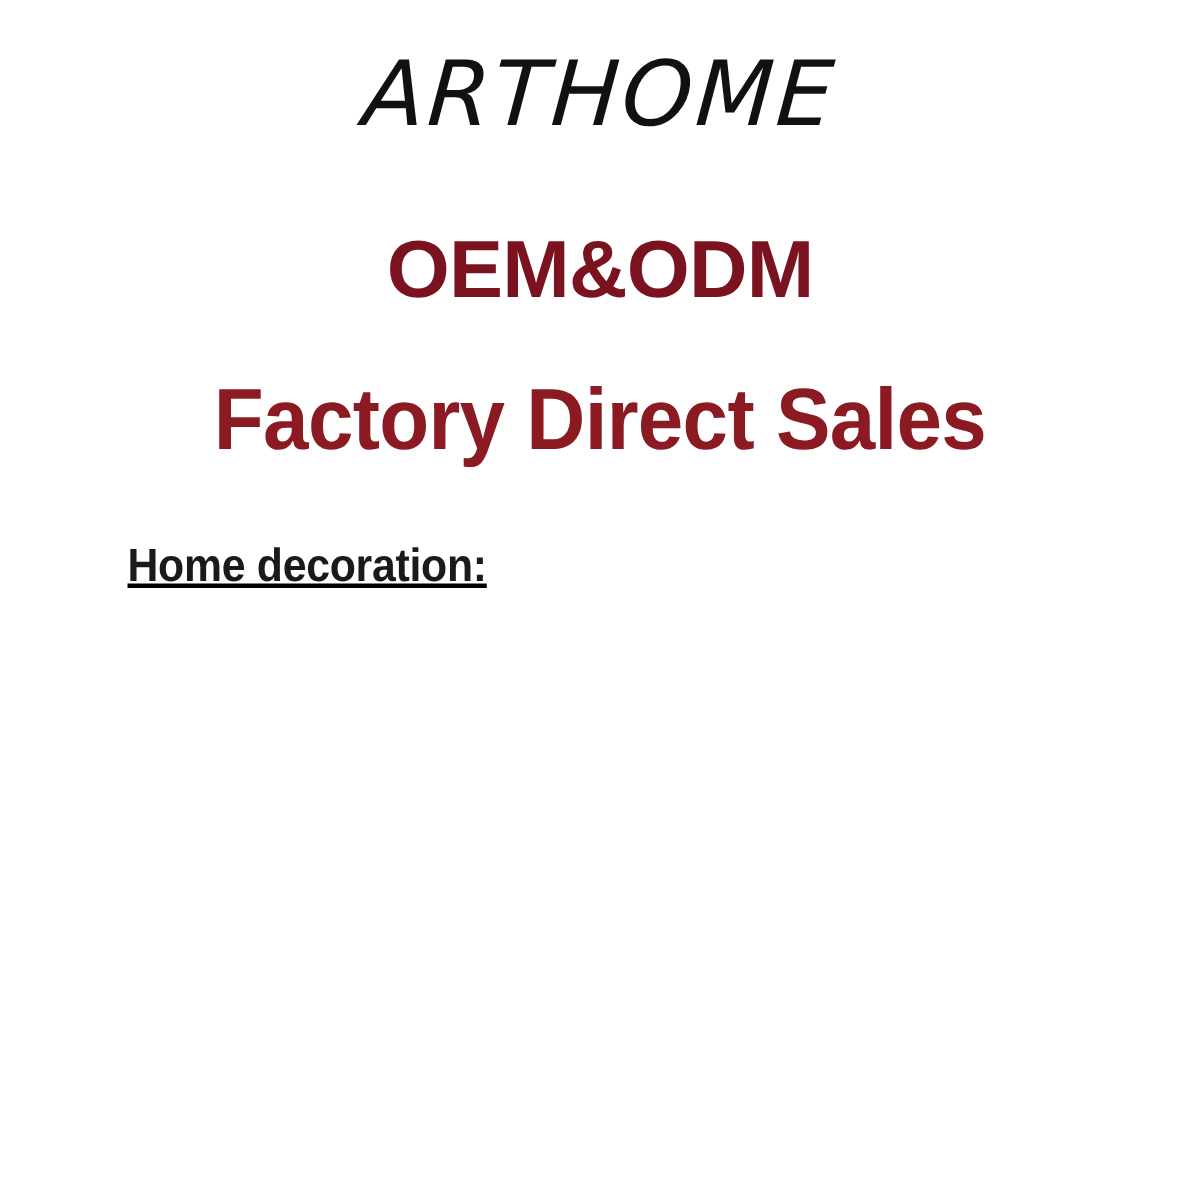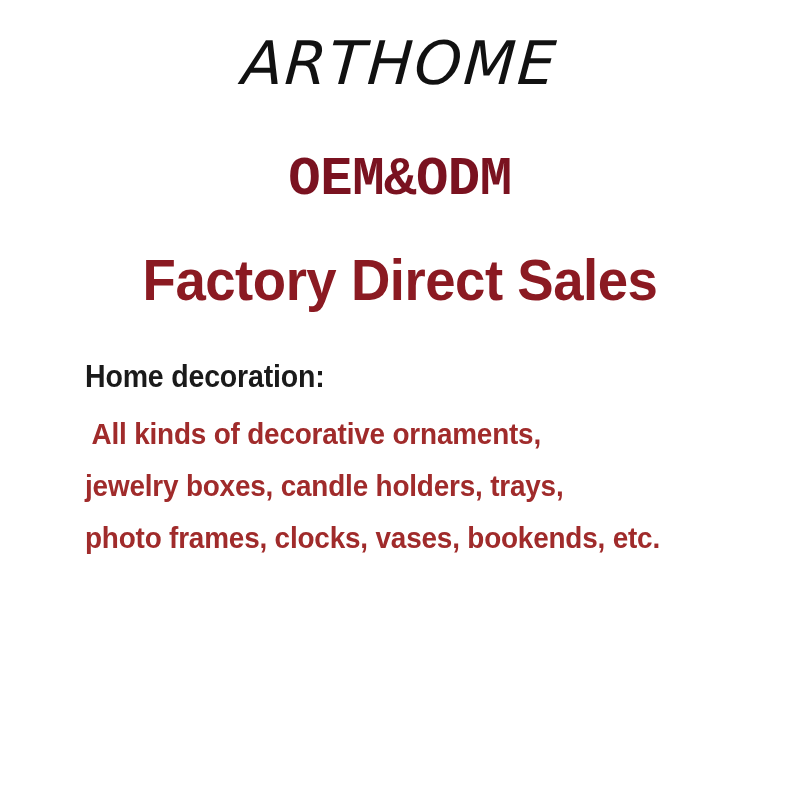--- a/index.html
+++ b/index.html
@@ -41,21 +41,21 @@
     white-space: nowrap;
     transform: skewX(-4deg);
   }
 
   .headline-oem {
     position: absolute;
     top: 148px;
     left: 0;
     width: 800px;
     text-align: center;
-    font-family: Liberation Mono, monospace;
+    font-family: Liberation Sans, sans-serif;
     font-size: 54px;
     font-weight: 700;
     letter-spacing: -0.5px;
     color: #7a1220;
     line-height: 64px;
     white-space: nowrap;
   }
 
   .headline-factory {
     position: absolute;
@@ -77,20 +77,21 @@
   .sections {
     position: absolute;
     top: 355px;
     left: 85px;
     width: 700px;
   }
 
   .section {
     margin: 0;
     padding: 0;
+    text-decoration: underline;
   }
 
   .section + .section {
     margin-top: 44px;
   }
 
   .section-heading {
     font-family: "Liberation Sans", sans-serif;
     font-size: 31px;
     font-weight: 700;
@@ -130,23 +131,18 @@
   <div class="brand-title">ARTHOME</div>
 
   <div class="headline-oem">OEM&amp;ODM</div>
 
   <div class="headline-factory">Factory Direct Sales</div>
 
   <div class="sections">
 
     <div class="section section-home">
       <div class="section-heading">Home decoration:</div>
-      <div class="section-lines">
-        <div class="section-line"> All kinds of decorative ornaments,</div>
-        <div class="section-line">jewelry boxes, candle holders, trays,</div>
-        <div class="section-line">photo frames, clocks, vases, bookends, etc.</div>
-      </div>
     </div>
 
 
   </div>
 
 </div>
 
 </body></html>

